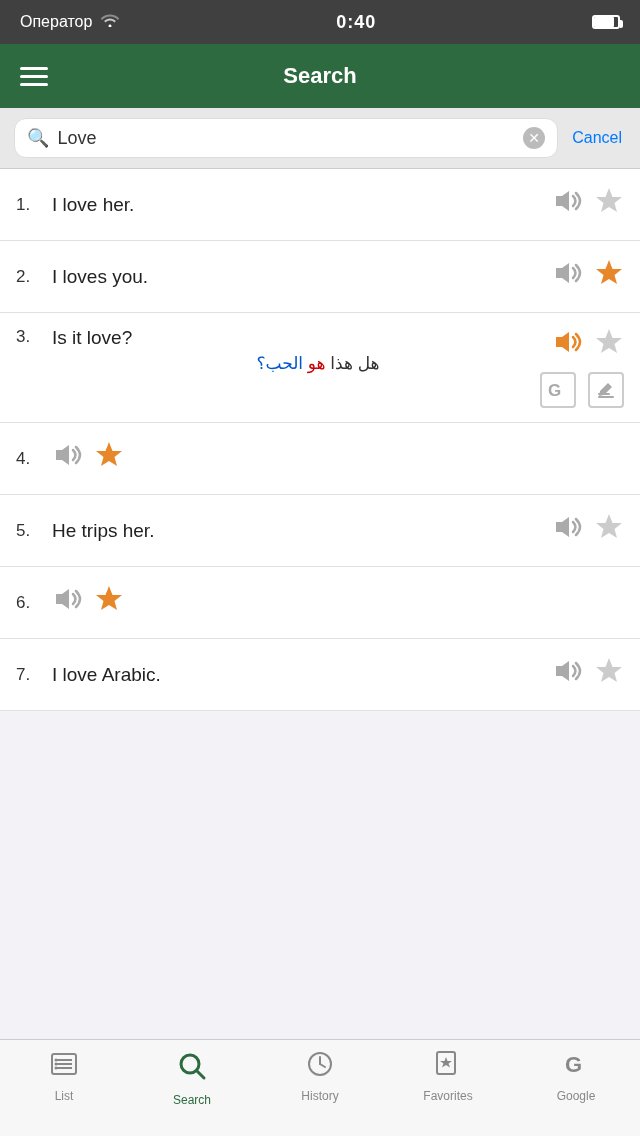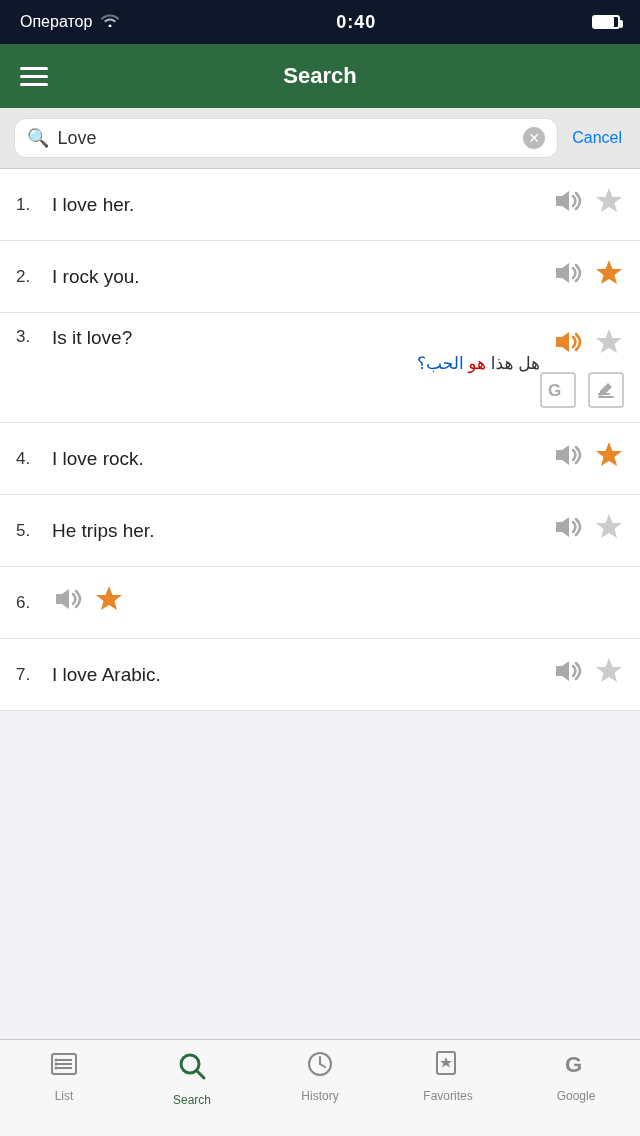--- a/index.html
+++ b/index.html
@@ -7,21 +7,21 @@
     body {
       width: 640px;
       min-height: 1136px;
       font-family: -apple-system, 'Helvetica Neue', Arial, sans-serif;
       background: #f2f2f7;
       overflow-x: hidden;
     }
 
     
     .status-bar {
-      background: #0f172a;
+      background: #404040;
       height: 44px;
       display: flex;
       align-items: center;
       justify-content: space-between;
       padding: 0 20px;
       color: white;
       font-size: 16px;
       font-weight: 500;
     }
     .status-left { display: flex; align-items: center; gap: 8px; }
@@ -144,21 +144,21 @@
     }
     .result-text {
       font-size: 19px;
       color: #222;
       font-weight: 400;
     }
     .result-arabic {
       font-size: 17px;
       margin-top: 4px;
       direction: rtl;
-      text-align: right;
+      text-align: center;
       margin-left: 44px;
     }
 
     .result-actions {
       display: flex;
       align-items: center;
       gap: 12px;
     }
     .result-actions.stacked {
       flex-direction: column;
@@ -302,21 +302,21 @@
         <svg class="star-svg" viewBox="0 0 30 30" fill="#ccc">
           <polygon points="15,2 18.5,11 28,11 20.5,17 23,26 15,21 7,26 9.5,17 2,11 11.5,11"></polygon>
         </svg>
       </span>
     </div>
   </div>
 
   <div class="result-item">
     <span class="result-num">2.</span>
     <div class="result-text-wrap">
-      <span class="result-text">I rock you.</span>
+      <span class="result-text">I loves you.</span>
     </div>
     <div class="result-actions">
       <span class="sound-icon">
         <svg class="sound-svg" viewBox="0 0 30 24" fill="none">
           <polygon points="4,7 4,17 10,17 17,22 17,2 10,7" fill="#aaa"></polygon>
           <path d="M21 7 Q26 12 21 17" stroke="#aaa" stroke-width="2.5" fill="none" stroke-linecap="round"></path>
           <path d="M24 4 Q32 12 24 20" stroke="#aaa" stroke-width="2.5" fill="none" stroke-linecap="round"></path>
         </svg>
       </span>
       <span class="star-icon active">
@@ -362,23 +362,20 @@
             <rect x="3" y="17" width="16" height="2" rx="1" fill="#aaa"></rect>
             <path d="M5 12 L13 4 L17 8 L9 16 L4 17 Z" fill="#aaa"></path>
           </svg>
         </div>
       </div>
     </div>
   </div>
 
   <div class="result-item">
     <span class="result-num">4.</span>
-    <div class="result-text-wrap">
-      <span class="result-text">I love rock.</span>
-    </div>
     <div class="result-actions">
       <span class="sound-icon">
         <svg class="sound-svg" viewBox="0 0 30 24" fill="none">
           <polygon points="4,7 4,17 10,17 17,22 17,2 10,7" fill="#aaa"></polygon>
           <path d="M21 7 Q26 12 21 17" stroke="#aaa" stroke-width="2.5" fill="none" stroke-linecap="round"></path>
           <path d="M24 4 Q32 12 24 20" stroke="#aaa" stroke-width="2.5" fill="none" stroke-linecap="round"></path>
         </svg>
       </span>
       <span class="star-icon active">
         <svg class="star-svg" viewBox="0 0 30 30" fill="#e8872a">

